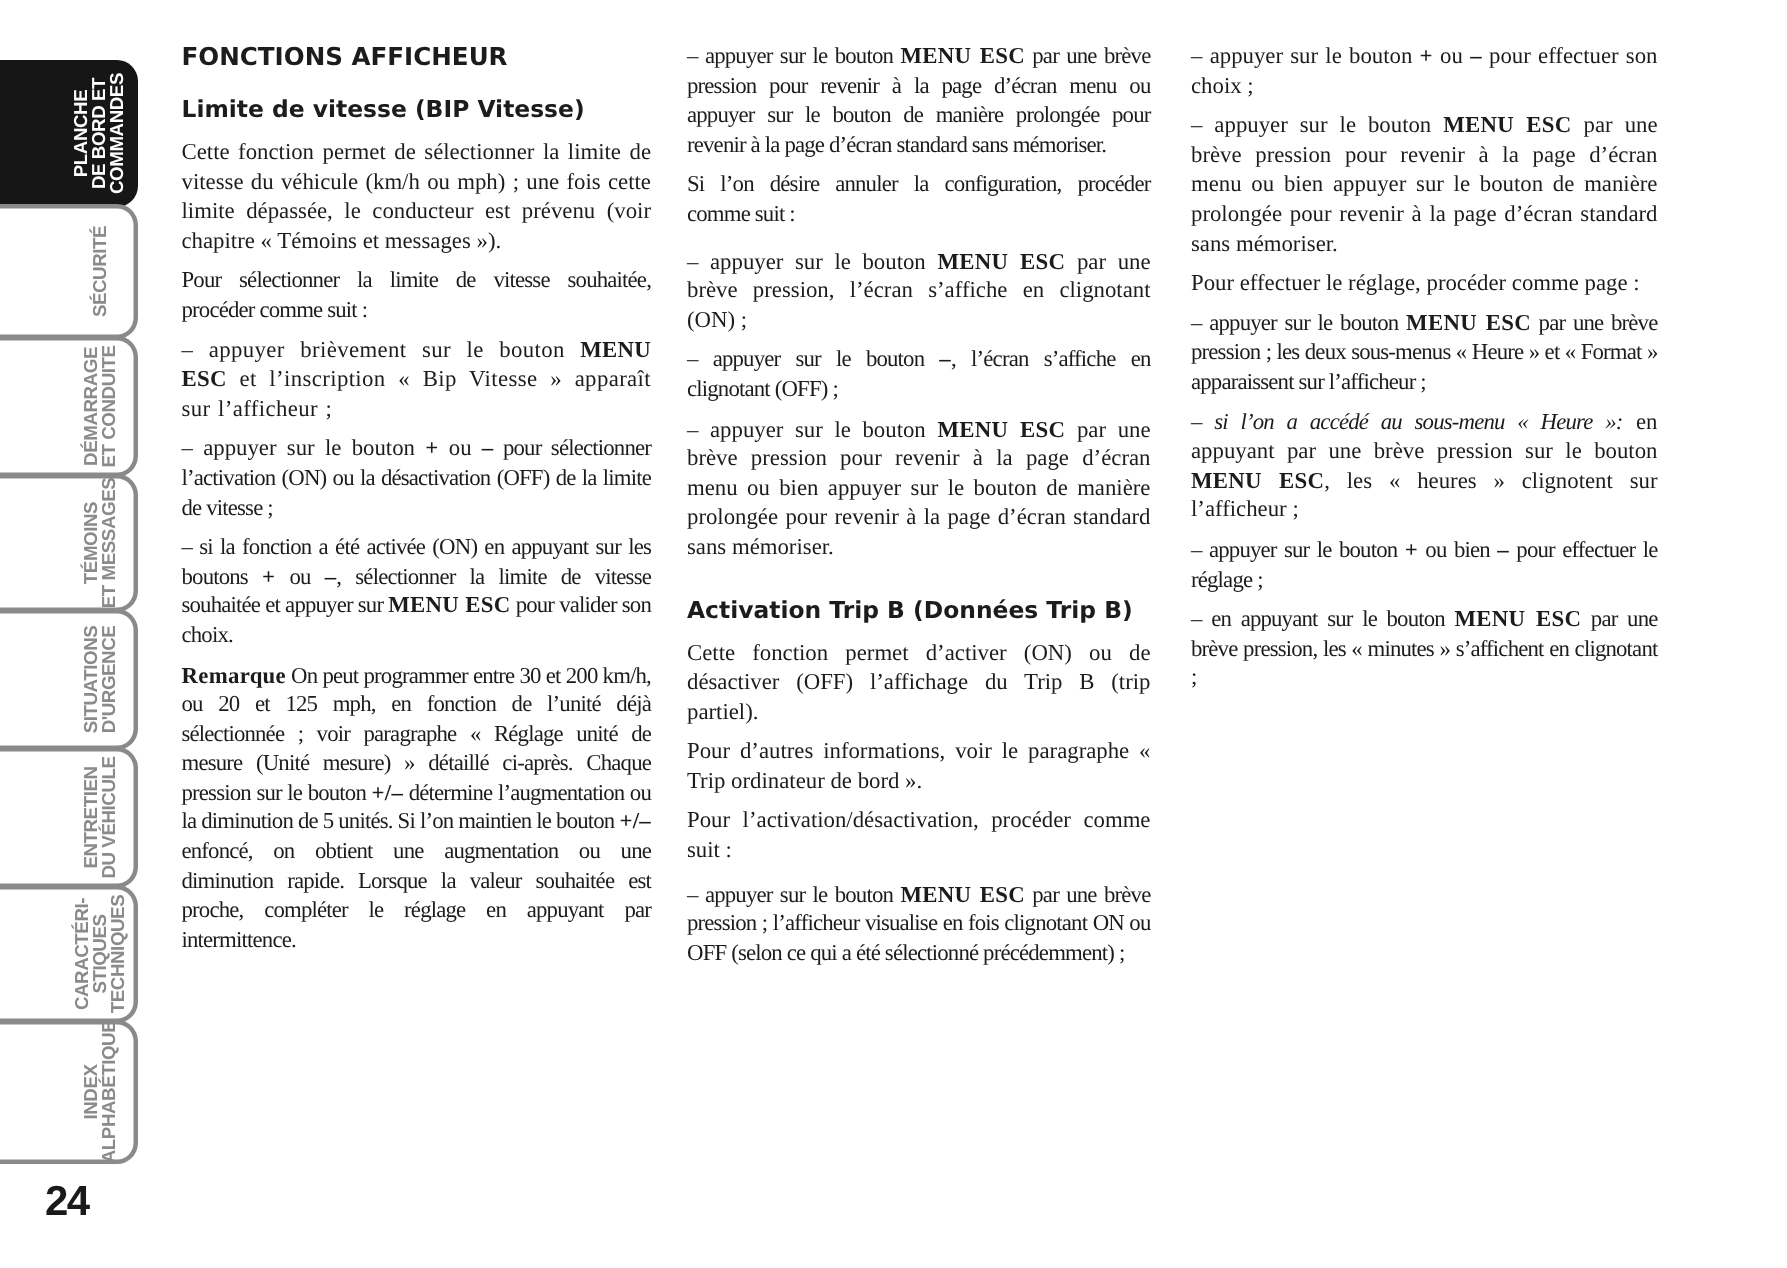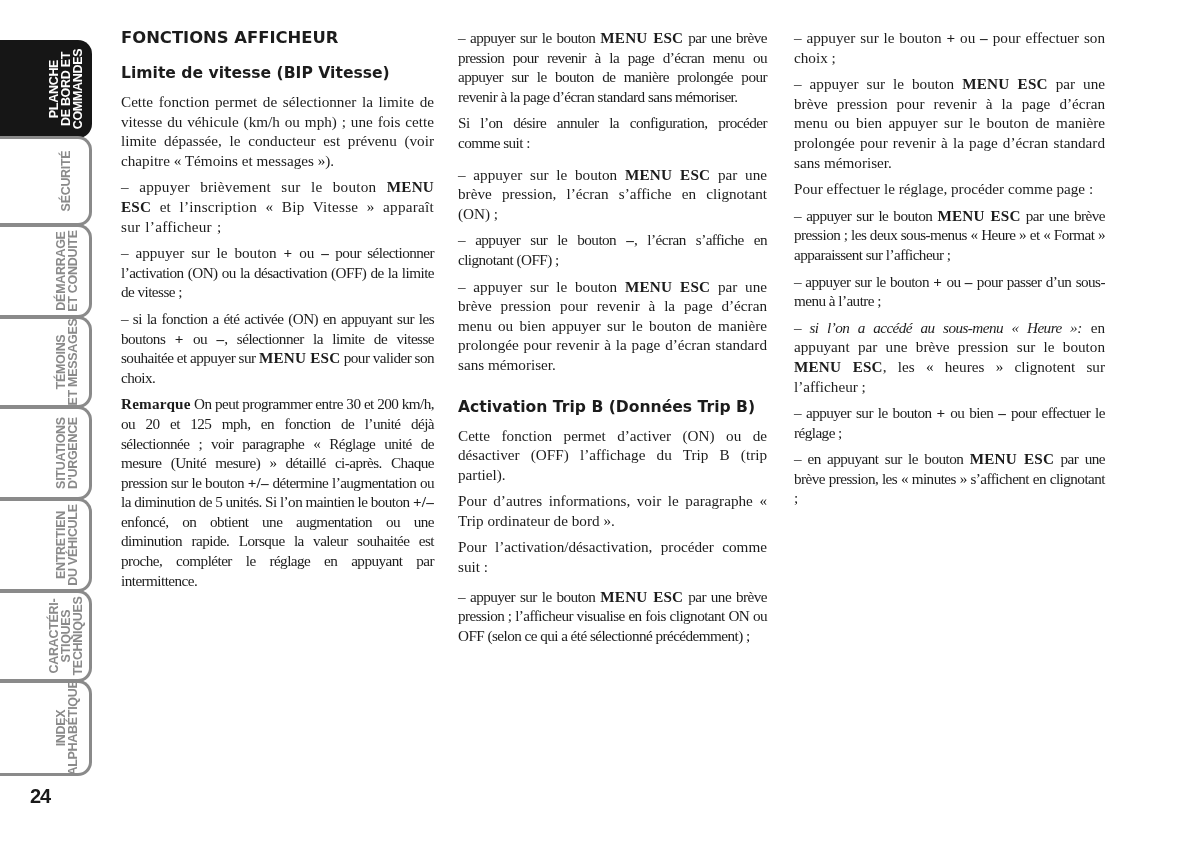--- a/index.html
+++ b/index.html
@@ -16,21 +16,21 @@
   .tab-label { transform: rotate(-90deg); white-space: nowrap; text-align: center;
                font-family: "Liberation Sans", sans-serif; font-weight: bold;
                font-size: 12.5px; line-height: 12px; letter-spacing: -0.3px;
                color: #8a8a8a; transform-origin: center; display: block;
                position: relative; left: 22px; }
   .tab.active .tab-label { color: #ffffff; }
   .tab-label span { display: block; }
 
   .page-number { position: absolute; left: 30px; top: 785px;
                  font-family: "Liberation Sans", sans-serif; font-weight: bold;
-                 font-size: 20px; color: #1a1a1a; letter-spacing: -1px; }
+                 font-size: 28px; color: #1a1a1a; letter-spacing: -1px; }
 
   
   .col { position: absolute; top: 28px; width: 313px;
          font-size: 15.2px; line-height: 19.6px; }
   .col1 { left: 121px; }
   .col2 { left: 458px; width: 309px; }
   .col3 { left: 794px; width: 311px; }
 
   .col p { margin: 0 0 7px 0; text-align: justify; hyphens: manual; font-family: Liberation Serif, serif; }
   .col .cond { letter-spacing: -0.55px; }
@@ -95,20 +95,21 @@
     </span>
   </div>
 </nav>
 
 <div class="page-number">24</div>
 
 <section class="col col1">
   <h1>FONCTIONS AFFICHEUR</h1>
   <h2 class="first">Limite de vitesse (BIP Vitesse)</h2>
   <p>Cette fonction permet de sélectionner la limite de vitesse du véhicule (km/h ou mph) ; une fois cette limite dépassée, le conducteur est prévenu (voir chapitre « Témoins et messages »).</p>
+  <p class="cond">Pour sélectionner la limite de vitesse souhaitée, procéder comme suit :</p>
   <p class="wide"><span>– appuyer brièvement sur le bouton </span><b>MENU ESC</b><span> et l’inscription « Bip Vitesse » apparaît sur l’afficheur ;</span></p>
   <p><span>– appuyer sur le bouton </span><b>+</b><span> ou </span><b>–</b><span class="cond"> pour sélectionner l’activation (ON) ou la désactivation (OFF) de la limite de vitesse ;</span></p>
   <p class="cond"><span>– si la fonction a été activée (ON) en appuyant sur les boutons </span><b>+</b><span> ou </span><b>–</b><span>, sélectionner la limite de vitesse souhaitée et appuyer sur </span><b>MENU ESC</b><span> pour valider son choix.</span></p>
   <p class="cond"><b>Remarque</b><span> On peut programmer entre 30 et 200 km/h, ou 20 et 125 mph, en fonction de l’unité déjà sélectionnée ; voir paragraphe « Réglage unité de mesure (Unité mesure) » détaillé ci-après. Chaque pression sur le bouton </span><b>+/–</b><span> détermine l’augmentation ou la diminution de 5 unités. Si l’on maintien le bouton </span><b>+/–</b><span> enfoncé, on obtient une augmentation ou une diminution rapide. Lorsque la valeur souhaitée est proche, compléter le réglage en appuyant par intermittence.</span></p>
 </section>
 
 <section class="col col2">
   <p class="cond"><span>– appuyer sur le bouton </span><b>MENU ESC</b><span> par une brève pression pour revenir à la page d’écran menu ou appuyer sur le bouton de manière prolongée pour revenir à la page d’écran standard sans mémoriser.</span></p>
   <p class="cond">Si l’on désire annuler la configuration, procéder comme suit :</p>
   <p style="margin-top:12px"><span>– appuyer sur le bouton </span><b>MENU ESC</b><span> par une brève pression, l’écran s’affiche en clignotant (ON) ;</span></p>
@@ -119,17 +120,16 @@
   <p>Pour d’autres informations, voir le paragraphe « Trip ordinateur de bord ».</p>
   <p>Pour l’activation/désactivation, procéder comme suit :</p>
   <p style="margin-top:10px"><span class="cond">– appuyer sur le bouton </span><b>MENU ESC</b><span class="cond"> par une brève pression ; l’afficheur visualise en fois clignotant ON ou OFF (selon ce qui a été sélectionné précédemment) ;</span></p>
 </section>
 
 <section class="col col3">
   <p><span>– appuyer sur le bouton </span><b>+</b><span> ou </span><b>–</b><span> pour effectuer son choix ;</span></p>
   <p><span>– appuyer sur le bouton </span><b>MENU ESC</b><span> par une brève pression pour revenir à la page d’écran menu ou bien appuyer sur le bouton de manière prolongée pour revenir à la page d’écran standard sans mémoriser.</span></p>
   <p>Pour effectuer le réglage, procéder comme page :</p>
   <p class="cond"><span>– appuyer sur le bouton </span><b>MENU ESC</b><span> par une brève pression ; les deux sous-menus « Heure » et « Format » apparaissent sur l’afficheur ;</span></p>
-  <p class="cond"><span>– appuyer sur le bouton </span><b>+</b><span> ou </span><b>–</b><span> pour passer d’un sous-menu à l’autre ;</span></p>
   <p><i class="cond">– si l’on a accédé au sous-menu « Heure »:</i><span> en appuyant par une brève pression sur le bouton </span><b>MENU ESC</b><span>, les « heures » clignotent sur l’afficheur ;</span></p>
   <p class="cond"><span>– appuyer sur le bouton </span><b>+</b><span> ou bien </span><b>–</b><span> pour effectuer le réglage ;</span></p>
   <p class="cond"><span>– en appuyant sur le bouton </span><b>MENU ESC</b><span> par une brève pression, les « minutes » s’affichent en clignotant ;</span></p>
 </section>
 
 </body></html>

